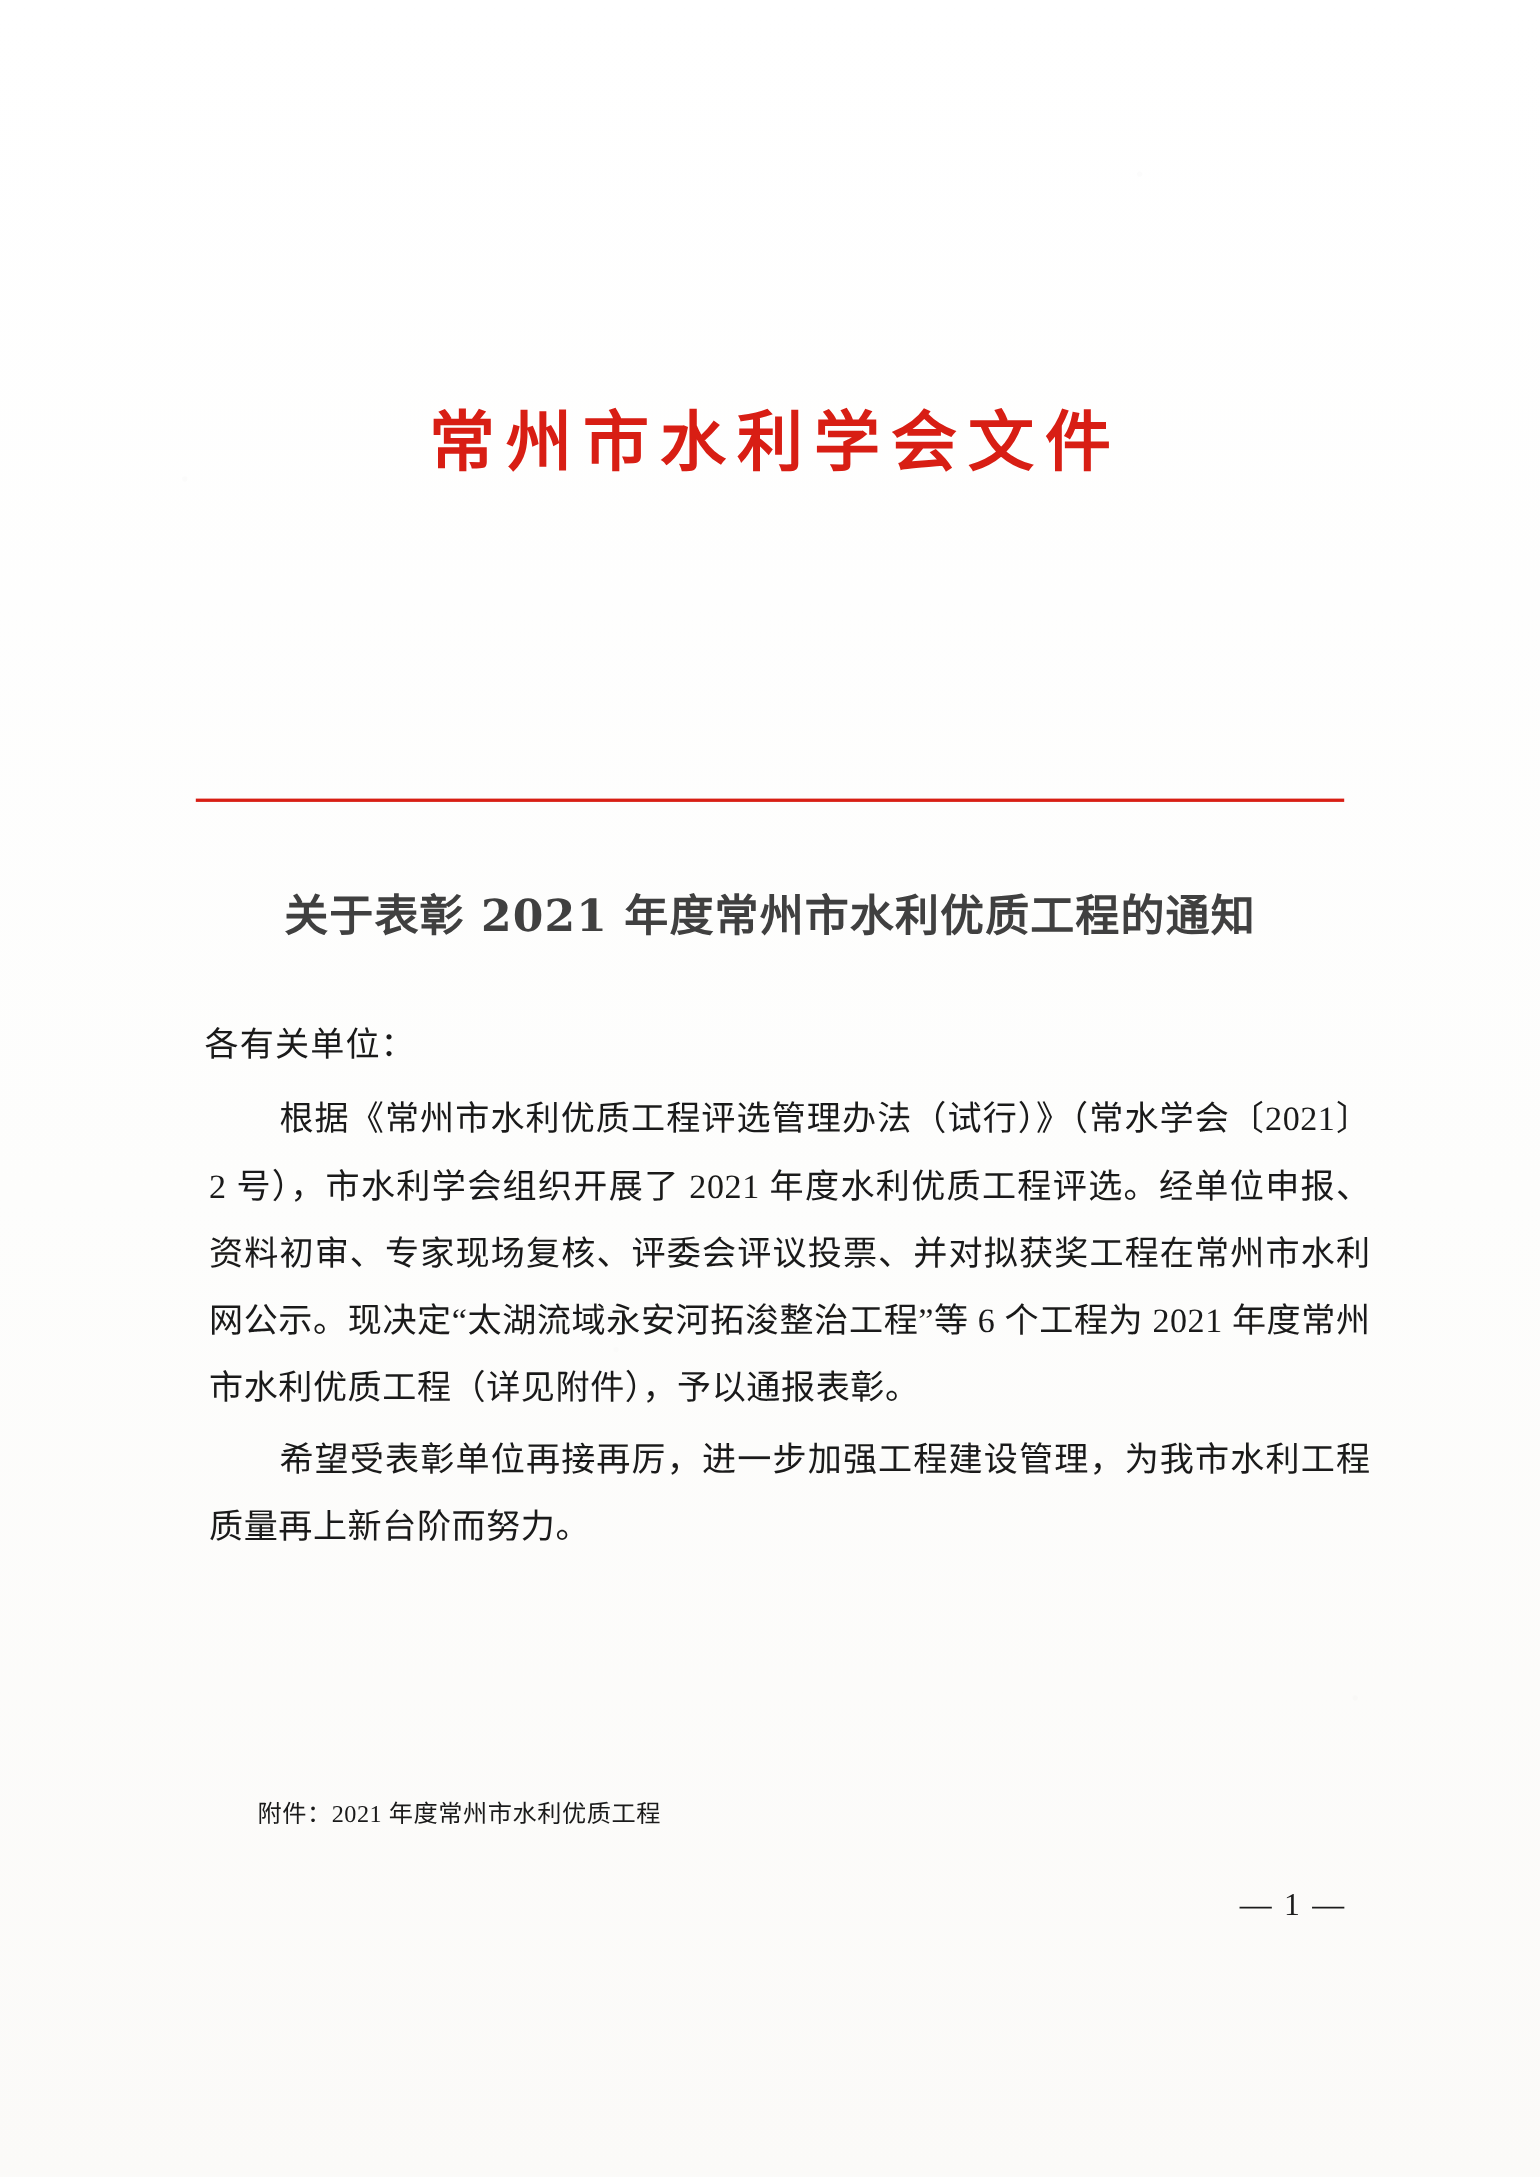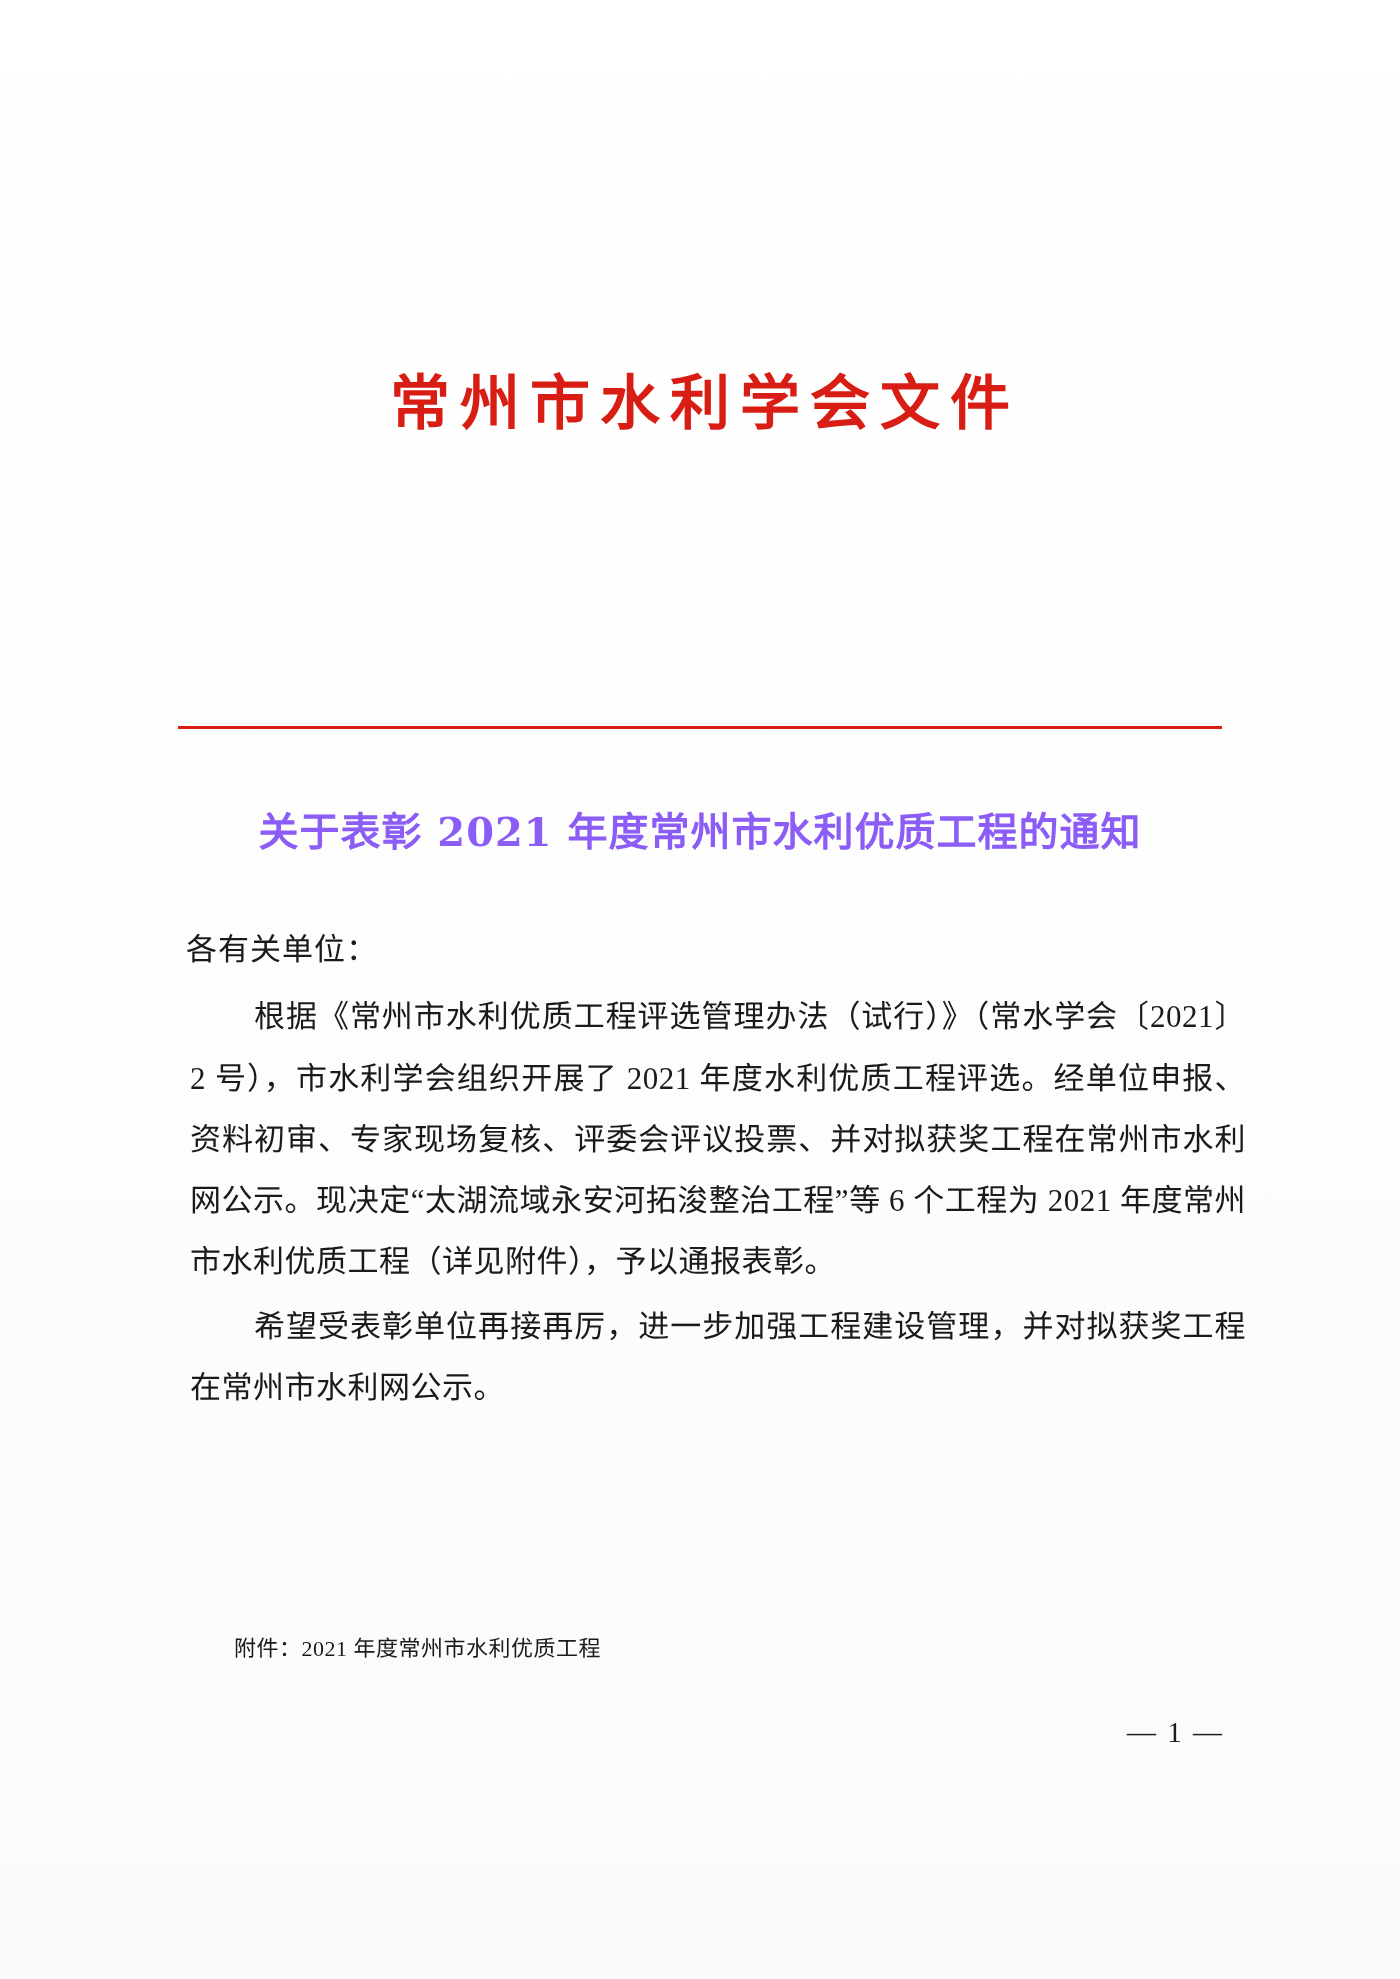--- a/index.html
+++ b/index.html
@@ -84,21 +84,21 @@
   .doc-title {
     position: absolute;
     top: 800px;
     left: 0;
     width: 1064px;
     text-align: center;
     font-family: "DejaVu Serif", "Liberation Serif", serif;
     font-weight: 700;
     font-size: 40px;
     letter-spacing: 1px;
-    color: #8b5cf6;
+    color: #404040;
     white-space: nowrap;
   }
 
   
   .body-area {
     position: absolute;
     top: 920px;
     left: 18px;
     width: 1060px;
   }
@@ -154,21 +154,21 @@
     </div>
 
 
     <div class="red-rule"></div>
 
     <div class="doc-title">关于表彰 2021 年度常州市水利优质工程的通知</div>
 
     <div class="body-area">
       <p class="salutation">各有关单位：</p>
       <p class="para">根据《常州市水利优质工程评选管理办法（试行）》（常水学会〔2021〕2 号），市水利学会组织开展了 2021 年度水利优质工程评选。经单位申报、资料初审、专家现场复核、评委会评议投票、并对拟获奖工程在常州市水利网公示。现决定“太湖流域永安河拓浚整治工程”等 6 个工程为 2021 年度常州市水利优质工程（详见附件），予以通报表彰。</p>
-      <p class="para">希望受表彰单位再接再厉，进一步加强工程建设管理，并对拟获奖工程在常州市水利网公示。</p>
+      <p class="para">希望受表彰单位再接再厉，进一步加强工程建设管理，为我市水利工程质量再上新台阶而努力。</p>
     </div>
 
     <div class="attachment-line">附件：2021 年度常州市水利优质工程</div>
 
     <div class="page-number">— 1 —</div>
 
   </div>
 </div>
 
 </body></html>

